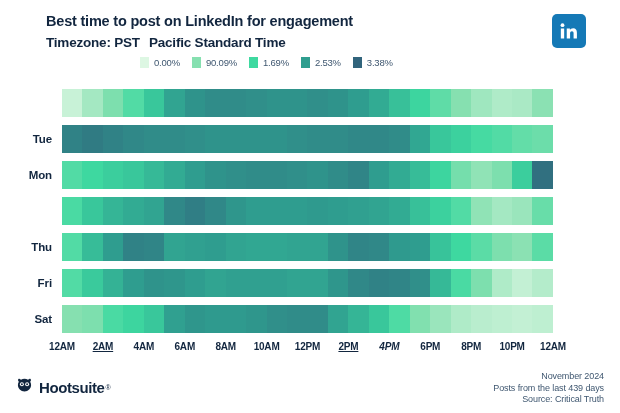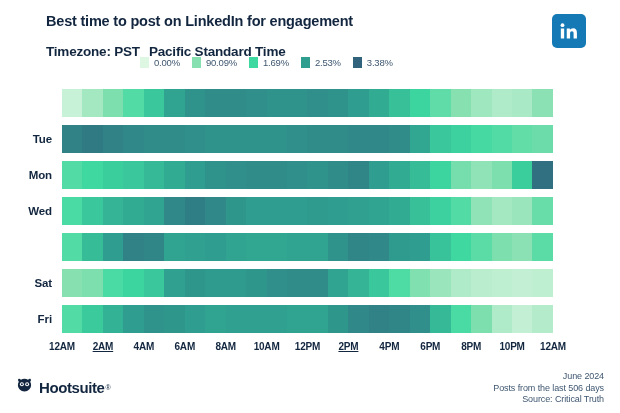--- a/index.html
+++ b/index.html
@@ -37,21 +37,21 @@
     line-height: 19px;
     white-space: nowrap;
   }
 
   .subtitle {
     font-size: 13.5px;
     font-weight: bold;
     letter-spacing: -0.2px;
     color: #12263f;
     line-height: 19px;
-    margin-top: 11px;
+    margin-top: 2px;
     white-space: nowrap;
   }
 
   .tz-gap { display: inline-block; width: 9px; }
 
   
   .linkedin-logo {
     position: absolute;
     right: 34px;
     top: 14px;
@@ -327,21 +327,20 @@
           <div class="hm-cell" title="Mon 5PM — 2.10%" style="background: rgb(55, 188, 152);"></div>
           <div class="hm-cell" title="Mon 6PM — 1.75%" style="background: rgb(61, 213, 159);"></div>
           <div class="hm-cell" title="Mon 7PM — 1.05%" style="background: rgb(117, 222, 172);"></div>
           <div class="hm-cell" title="Mon 8PM — 0.75%" style="background: rgb(144, 227, 182);"></div>
           <div class="hm-cell" title="Mon 9PM — 0.95%" style="background: rgb(125, 223, 174);"></div>
           <div class="hm-cell" title="Mon 10PM — 1.85%" style="background: rgb(59, 206, 157);"></div>
           <div class="hm-cell" title="Mon 11PM — 3.20%" style="background: rgb(49, 112, 128);"></div>
         </div>
       </div>
       <div class="hm-row">
-        <div class="hm-daylabel">Wed</div>
         <div class="hm-cells">
           <div class="hm-cell" title="Wed 12AM — 1.55%" style="background: rgb(74, 218, 163);"></div>
           <div class="hm-cell" title="Wed 1AM — 1.95%" style="background: rgb(57, 199, 155);"></div>
           <div class="hm-cell" title="Wed 2AM — 2.20%" style="background: rgb(53, 181, 150);"></div>
           <div class="hm-cell" title="Wed 3AM — 2.35%" style="background: rgb(50, 171, 147);"></div>
           <div class="hm-cell" title="Wed 4AM — 2.45%" style="background: rgb(49, 164, 145);"></div>
           <div class="hm-cell" title="Wed 5AM — 2.85%" style="background: rgb(48, 136, 136);"></div>
           <div class="hm-cell" title="Wed 6AM — 3.00%" style="background: rgb(48, 126, 133);"></div>
           <div class="hm-cell" title="Wed 7AM — 2.85%" style="background: rgb(48, 136, 136);"></div>
           <div class="hm-cell" title="Wed 8AM — 2.65%" style="background: rgb(47, 150, 140);"></div>
@@ -356,20 +355,21 @@
           <div class="hm-cell" title="Wed 5PM — 2.05%" style="background: rgb(56, 192, 153);"></div>
           <div class="hm-cell" title="Wed 6PM — 1.80%" style="background: rgb(60, 209, 158);"></div>
           <div class="hm-cell" title="Wed 7PM — 1.45%" style="background: rgb(82, 219, 165);"></div>
           <div class="hm-cell" title="Wed 8PM — 0.75%" style="background: rgb(144, 227, 182);"></div>
           <div class="hm-cell" title="Wed 9PM — 0.55%" style="background: rgb(164, 232, 194);"></div>
           <div class="hm-cell" title="Wed 10PM — 0.65%" style="background: rgb(154, 229, 188);"></div>
           <div class="hm-cell" title="Wed 11PM — 1.20%" style="background: rgb(104, 221, 169);"></div>
         </div>
       </div>
       <div class="hm-row">
+        <div class="hm-daylabel">Thu</div>
         <div class="hm-cells">
           <div class="hm-cell" title="Thu 12AM — 1.45%" style="background: rgb(82, 219, 165);"></div>
           <div class="hm-cell" title="Thu 1AM — 2.10%" style="background: rgb(55, 188, 152);"></div>
           <div class="hm-cell" title="Thu 2AM — 2.55%" style="background: rgb(47, 157, 143);"></div>
           <div class="hm-cell" title="Thu 3AM — 2.95%" style="background: rgb(48, 130, 134);"></div>
           <div class="hm-cell" title="Thu 4AM — 2.90%" style="background: rgb(48, 133, 135);"></div>
           <div class="hm-cell" title="Thu 5AM — 2.45%" style="background: rgb(49, 164, 145);"></div>
           <div class="hm-cell" title="Thu 6AM — 2.50%" style="background: rgb(48, 160, 144);"></div>
           <div class="hm-cell" title="Thu 7AM — 2.55%" style="background: rgb(47, 157, 143);"></div>
           <div class="hm-cell" title="Thu 8AM — 2.45%" style="background: rgb(49, 164, 145);"></div>
@@ -384,20 +384,49 @@
           <div class="hm-cell" title="Thu 5PM — 2.55%" style="background: rgb(47, 157, 143);"></div>
           <div class="hm-cell" title="Thu 6PM — 2.00%" style="background: rgb(56, 195, 154);"></div>
           <div class="hm-cell" title="Thu 7PM — 1.70%" style="background: rgb(62, 216, 160);"></div>
           <div class="hm-cell" title="Thu 8PM — 1.35%" style="background: rgb(91, 220, 166);"></div>
           <div class="hm-cell" title="Thu 9PM — 0.95%" style="background: rgb(125, 223, 174);"></div>
           <div class="hm-cell" title="Thu 10PM — 0.80%" style="background: rgb(139, 225, 179);"></div>
           <div class="hm-cell" title="Thu 11PM — 1.35%" style="background: rgb(91, 220, 166);"></div>
         </div>
       </div>
       <div class="hm-row">
+        <div class="hm-daylabel">Fri</div>
+        <div class="hm-cells">
+          <div class="hm-cell" title="Fri 12AM — 1.45%" style="background: rgb(82, 219, 165);"></div>
+          <div class="hm-cell" title="Fri 1AM — 1.90%" style="background: rgb(58, 202, 156);"></div>
+          <div class="hm-cell" title="Fri 2AM — 2.25%" style="background: rgb(52, 178, 149);"></div>
+          <div class="hm-cell" title="Fri 3AM — 2.55%" style="background: rgb(47, 157, 143);"></div>
+          <div class="hm-cell" title="Fri 4AM — 2.70%" style="background: rgb(47, 147, 139);"></div>
+          <div class="hm-cell" title="Fri 5AM — 2.65%" style="background: rgb(47, 150, 140);"></div>
+          <div class="hm-cell" title="Fri 6AM — 2.55%" style="background: rgb(47, 157, 143);"></div>
+          <div class="hm-cell" title="Fri 7AM — 2.45%" style="background: rgb(49, 164, 145);"></div>
+          <div class="hm-cell" title="Fri 8AM — 2.50%" style="background: rgb(48, 160, 144);"></div>
+          <div class="hm-cell" title="Fri 9AM — 2.50%" style="background: rgb(48, 160, 144);"></div>
+          <div class="hm-cell" title="Fri 10AM — 2.50%" style="background: rgb(48, 160, 144);"></div>
+          <div class="hm-cell" title="Fri 11AM — 2.45%" style="background: rgb(49, 164, 145);"></div>
+          <div class="hm-cell" title="Fri 12PM — 2.45%" style="background: rgb(49, 164, 145);"></div>
+          <div class="hm-cell" title="Fri 1PM — 2.65%" style="background: rgb(47, 150, 140);"></div>
+          <div class="hm-cell" title="Fri 2PM — 2.85%" style="background: rgb(48, 136, 136);"></div>
+          <div class="hm-cell" title="Fri 3PM — 2.95%" style="background: rgb(48, 130, 134);"></div>
+          <div class="hm-cell" title="Fri 4PM — 2.90%" style="background: rgb(48, 133, 135);"></div>
+          <div class="hm-cell" title="Fri 5PM — 2.75%" style="background: rgb(48, 143, 138);"></div>
+          <div class="hm-cell" title="Fri 6PM — 2.15%" style="background: rgb(54, 185, 151);"></div>
+          <div class="hm-cell" title="Fri 7PM — 1.55%" style="background: rgb(74, 218, 163);"></div>
+          <div class="hm-cell" title="Fri 8PM — 0.95%" style="background: rgb(125, 223, 174);"></div>
+          <div class="hm-cell" title="Fri 9PM — 0.45%" style="background: rgb(175, 235, 200);"></div>
+          <div class="hm-cell" title="Fri 10PM — 0.25%" style="background: rgb(195, 240, 212);"></div>
+          <div class="hm-cell" title="Fri 11PM — 0.40%" style="background: rgb(180, 236, 203);"></div>
+        </div>
+      </div>
+      <div class="hm-row">
         <div class="hm-daylabel">Sat</div>
         <div class="hm-cells">
           <div class="hm-cell" title="Sat 12AM — 0.85%" style="background: rgb(134, 224, 176);"></div>
           <div class="hm-cell" title="Sat 1AM — 0.95%" style="background: rgb(125, 223, 174);"></div>
           <div class="hm-cell" title="Sat 2AM — 1.55%" style="background: rgb(74, 218, 163);"></div>
           <div class="hm-cell" title="Sat 3AM — 1.75%" style="background: rgb(61, 213, 159);"></div>
           <div class="hm-cell" title="Sat 4AM — 1.95%" style="background: rgb(57, 199, 155);"></div>
           <div class="hm-cell" title="Sat 5AM — 2.50%" style="background: rgb(48, 160, 144);"></div>
           <div class="hm-cell" title="Sat 6AM — 2.65%" style="background: rgb(47, 150, 140);"></div>
           <div class="hm-cell" title="Sat 7AM — 2.60%" style="background: rgb(47, 154, 142);"></div>
@@ -412,61 +441,32 @@
           <div class="hm-cell" title="Sat 4PM — 1.50%" style="background: rgb(78, 219, 164);"></div>
           <div class="hm-cell" title="Sat 5PM — 0.90%" style="background: rgb(129, 224, 175);"></div>
           <div class="hm-cell" title="Sat 6PM — 0.65%" style="background: rgb(154, 229, 188);"></div>
           <div class="hm-cell" title="Sat 7PM — 0.45%" style="background: rgb(175, 235, 200);"></div>
           <div class="hm-cell" title="Sat 8PM — 0.35%" style="background: rgb(185, 237, 206);"></div>
           <div class="hm-cell" title="Sat 9PM — 0.30%" style="background: rgb(190, 239, 209);"></div>
           <div class="hm-cell" title="Sat 10PM — 0.25%" style="background: rgb(195, 240, 212);"></div>
           <div class="hm-cell" title="Sat 11PM — 0.30%" style="background: rgb(190, 239, 209);"></div>
         </div>
       </div>
-      <div class="hm-row">
-        <div class="hm-daylabel">Fri</div>
-        <div class="hm-cells">
-          <div class="hm-cell" title="Fri 12AM — 1.45%" style="background: rgb(82, 219, 165);"></div>
-          <div class="hm-cell" title="Fri 1AM — 1.90%" style="background: rgb(58, 202, 156);"></div>
-          <div class="hm-cell" title="Fri 2AM — 2.25%" style="background: rgb(52, 178, 149);"></div>
-          <div class="hm-cell" title="Fri 3AM — 2.55%" style="background: rgb(47, 157, 143);"></div>
-          <div class="hm-cell" title="Fri 4AM — 2.70%" style="background: rgb(47, 147, 139);"></div>
-          <div class="hm-cell" title="Fri 5AM — 2.65%" style="background: rgb(47, 150, 140);"></div>
-          <div class="hm-cell" title="Fri 6AM — 2.55%" style="background: rgb(47, 157, 143);"></div>
-          <div class="hm-cell" title="Fri 7AM — 2.45%" style="background: rgb(49, 164, 145);"></div>
-          <div class="hm-cell" title="Fri 8AM — 2.50%" style="background: rgb(48, 160, 144);"></div>
-          <div class="hm-cell" title="Fri 9AM — 2.50%" style="background: rgb(48, 160, 144);"></div>
-          <div class="hm-cell" title="Fri 10AM — 2.50%" style="background: rgb(48, 160, 144);"></div>
-          <div class="hm-cell" title="Fri 11AM — 2.45%" style="background: rgb(49, 164, 145);"></div>
-          <div class="hm-cell" title="Fri 12PM — 2.45%" style="background: rgb(49, 164, 145);"></div>
-          <div class="hm-cell" title="Fri 1PM — 2.65%" style="background: rgb(47, 150, 140);"></div>
-          <div class="hm-cell" title="Fri 2PM — 2.85%" style="background: rgb(48, 136, 136);"></div>
-          <div class="hm-cell" title="Fri 3PM — 2.95%" style="background: rgb(48, 130, 134);"></div>
-          <div class="hm-cell" title="Fri 4PM — 2.90%" style="background: rgb(48, 133, 135);"></div>
-          <div class="hm-cell" title="Fri 5PM — 2.75%" style="background: rgb(48, 143, 138);"></div>
-          <div class="hm-cell" title="Fri 6PM — 2.15%" style="background: rgb(54, 185, 151);"></div>
-          <div class="hm-cell" title="Fri 7PM — 1.55%" style="background: rgb(74, 218, 163);"></div>
-          <div class="hm-cell" title="Fri 8PM — 0.95%" style="background: rgb(125, 223, 174);"></div>
-          <div class="hm-cell" title="Fri 9PM — 0.45%" style="background: rgb(175, 235, 200);"></div>
-          <div class="hm-cell" title="Fri 10PM — 0.25%" style="background: rgb(195, 240, 212);"></div>
-          <div class="hm-cell" title="Fri 11PM — 0.40%" style="background: rgb(180, 236, 203);"></div>
-        </div>
-      </div>
     </div>
 
   <div class="xaxis" id="xaxis">
       <span class="xtick" style="left: 0%;">12AM</span>
       <span class="xtick" style="left: 8.33333%; text-decoration: underline;">2AM</span>
       <span class="xtick" style="left: 16.6667%;">4AM</span>
       <span class="xtick" style="left: 25%;">6AM</span>
       <span class="xtick" style="left: 33.3333%;">8AM</span>
       <span class="xtick" style="left: 41.6667%;">10AM</span>
       <span class="xtick" style="left: 50%;">12PM</span>
       <span class="xtick" style="left: 58.3333%; text-decoration: underline;">2PM</span>
-      <span class="xtick" style="left: 66.6667%;">4PM</span>
+      <span class="xtick" style="left: 66.6667%; font-style: italic;">4PM</span>
       <span class="xtick" style="left: 75%;">6PM</span>
       <span class="xtick" style="left: 83.3333%;">8PM</span>
       <span class="xtick" style="left: 91.6667%;">10PM</span>
       <span class="xtick" style="left: 100%;">12AM</span>
     </div>
 
   <div class="footer-brand">
     <span>
       <svg width="17" height="15" viewBox="0 0 34 30" aria-hidden="true">
         <path d="M4 4c0-2 2-3.4 3.6-2.2L10 3.6C12 2.3 14.4 1.7 17 1.7s5 .6 7 1.9l2.4-1.8C28 .6 30 2 30 4c0 1.5-.9 2.6-1.7 3.4 1.2 2 1.9 4.3 1.9 6.8 0 7.2-5.9 12.8-13.2 12.8S3.8 21.4 3.8 14.2c0-2.5.7-4.8 1.9-6.8C4.9 6.6 4 5.5 4 4z" fill="#12263f"></path>
@@ -474,18 +474,18 @@
         <circle cx="22.2" cy="12.4" r="3.9" fill="#ffffff"></circle>
         <circle cx="11.8" cy="12.4" r="1.9" fill="#12263f"></circle>
         <circle cx="22.2" cy="12.4" r="1.9" fill="#12263f"></circle>
       </svg>
     </span>
     <span class="brand-name">Hootsuite</span>
     <span class="brand-tm">®</span>
   </div>
 
   <div class="footer-meta" id="footer-meta">
-      <div>June 2024</div>
-      <div>Posts from the last 506 days</div>
+      <div>November 2024</div>
+      <div>Posts from the last 439 days</div>
       <div>Source: Critical Truth</div>
     </div>
 
 </div>
 
 </body></html>

